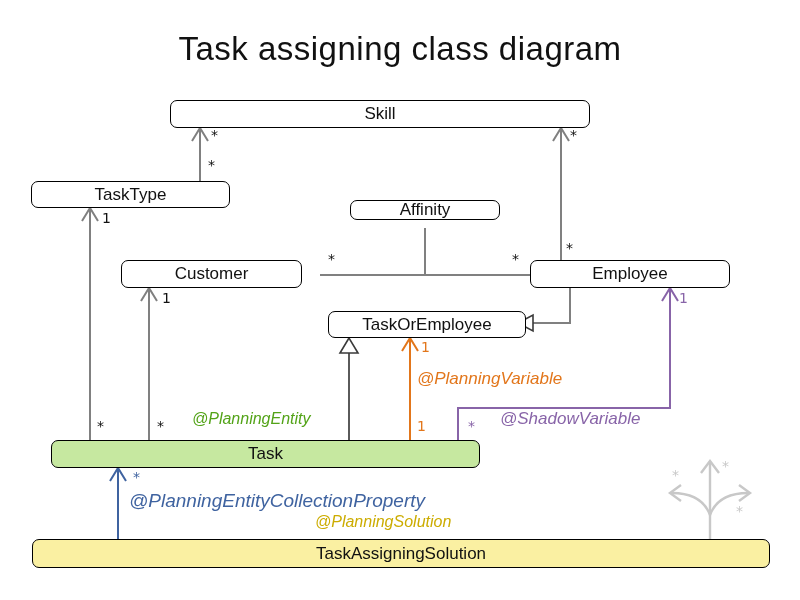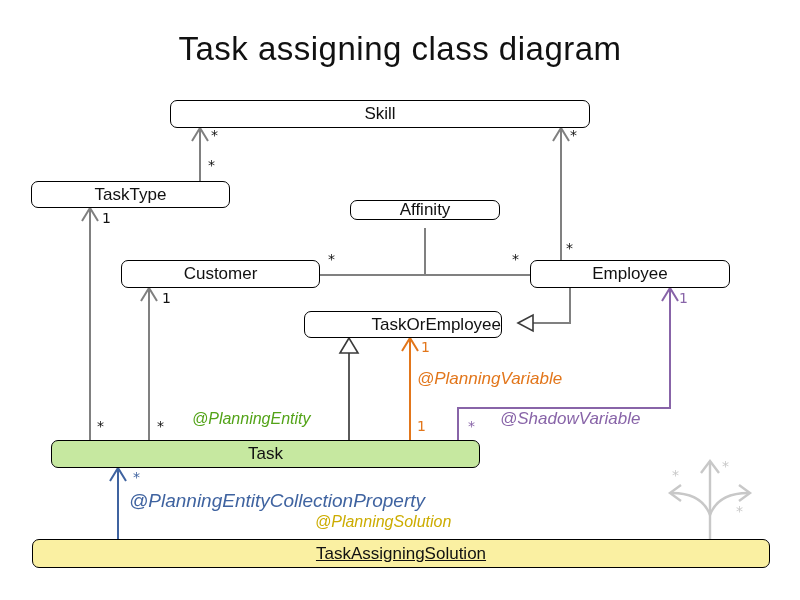--- a/index.html
+++ b/index.html
@@ -7,25 +7,25 @@
   .stage{position:relative;width:800px;height:600px;background:#fff;overflow:hidden;}
   .title{position:absolute;left:0;top:30px;width:800px;text-align:center;
          font-size:33px;color:#111;letter-spacing:0.5px;}
   svg.edges{position:absolute;left:0;top:0;}
   .cls{position:absolute;display:flex;align-items:center;justify-content:center;
        background:#ffffff;border:1.4px solid #000;border-radius:7px;
        font-size:17px;color:#111;box-sizing:border-box;}
   #box-skill{left:170px;top:100px;width:420px;height:28px;}
   #box-tasktype{left:31px;top:181px;width:199px;height:27px;}
   #box-affinity{left:350px;top:200px;width:150px;height:20px;}
-  #box-customer{left:121px;top:260px;width:199px;height:28px;}
+  #box-customer{left:121px;top:260px;width:181px;height:28px;}
   #box-employee{left:530px;top:260px;width:200px;height:28px;text-align:right;}
-  #box-taskoremployee{left:304px;top:311px;width:198px;height:27px;justify-content:flex-end;}
+  #box-taskoremployee{left:328px;top:311px;width:198px;height:27px;}
   #box-task{left:51px;top:440px;width:429px;height:28px;background:var(--entity_green);}
-  #box-solution{left:32px;top:539px;width:738px;height:29px;background:var(--solution_yellow);text-decoration:underline;}
+  #box-solution{left:32px;top:539px;width:738px;height:29px;background:var(--solution_yellow);}
   .mult{position:absolute;font-size:14px;color:#111;font-family:"DejaVu Sans",sans-serif;line-height:1;}
   .mult.orange{color:var(--annotation_orange);}
   .mult.purple{color:var(--annotation_purple);}
   .mult.blue{color:var(--annotation_blue);}
   .mult.gray{color:var(--decoration_gray);}
   .anno{position:absolute;font-style:italic;line-height:1;white-space:nowrap;}
   #anno-entity{left:192px;top:411px;font-size:16px;color:var(--annotation_green);}
   #anno-variable{left:417px;top:370px;font-size:17px;color:var(--annotation_orange);text-align:center;}
   #anno-shadow{left:500px;top:410px;font-size:17px;color:var(--annotation_purple);}
   #anno-collection{left:129px;top:491px;font-size:19px;color:var(--annotation_blue);}

